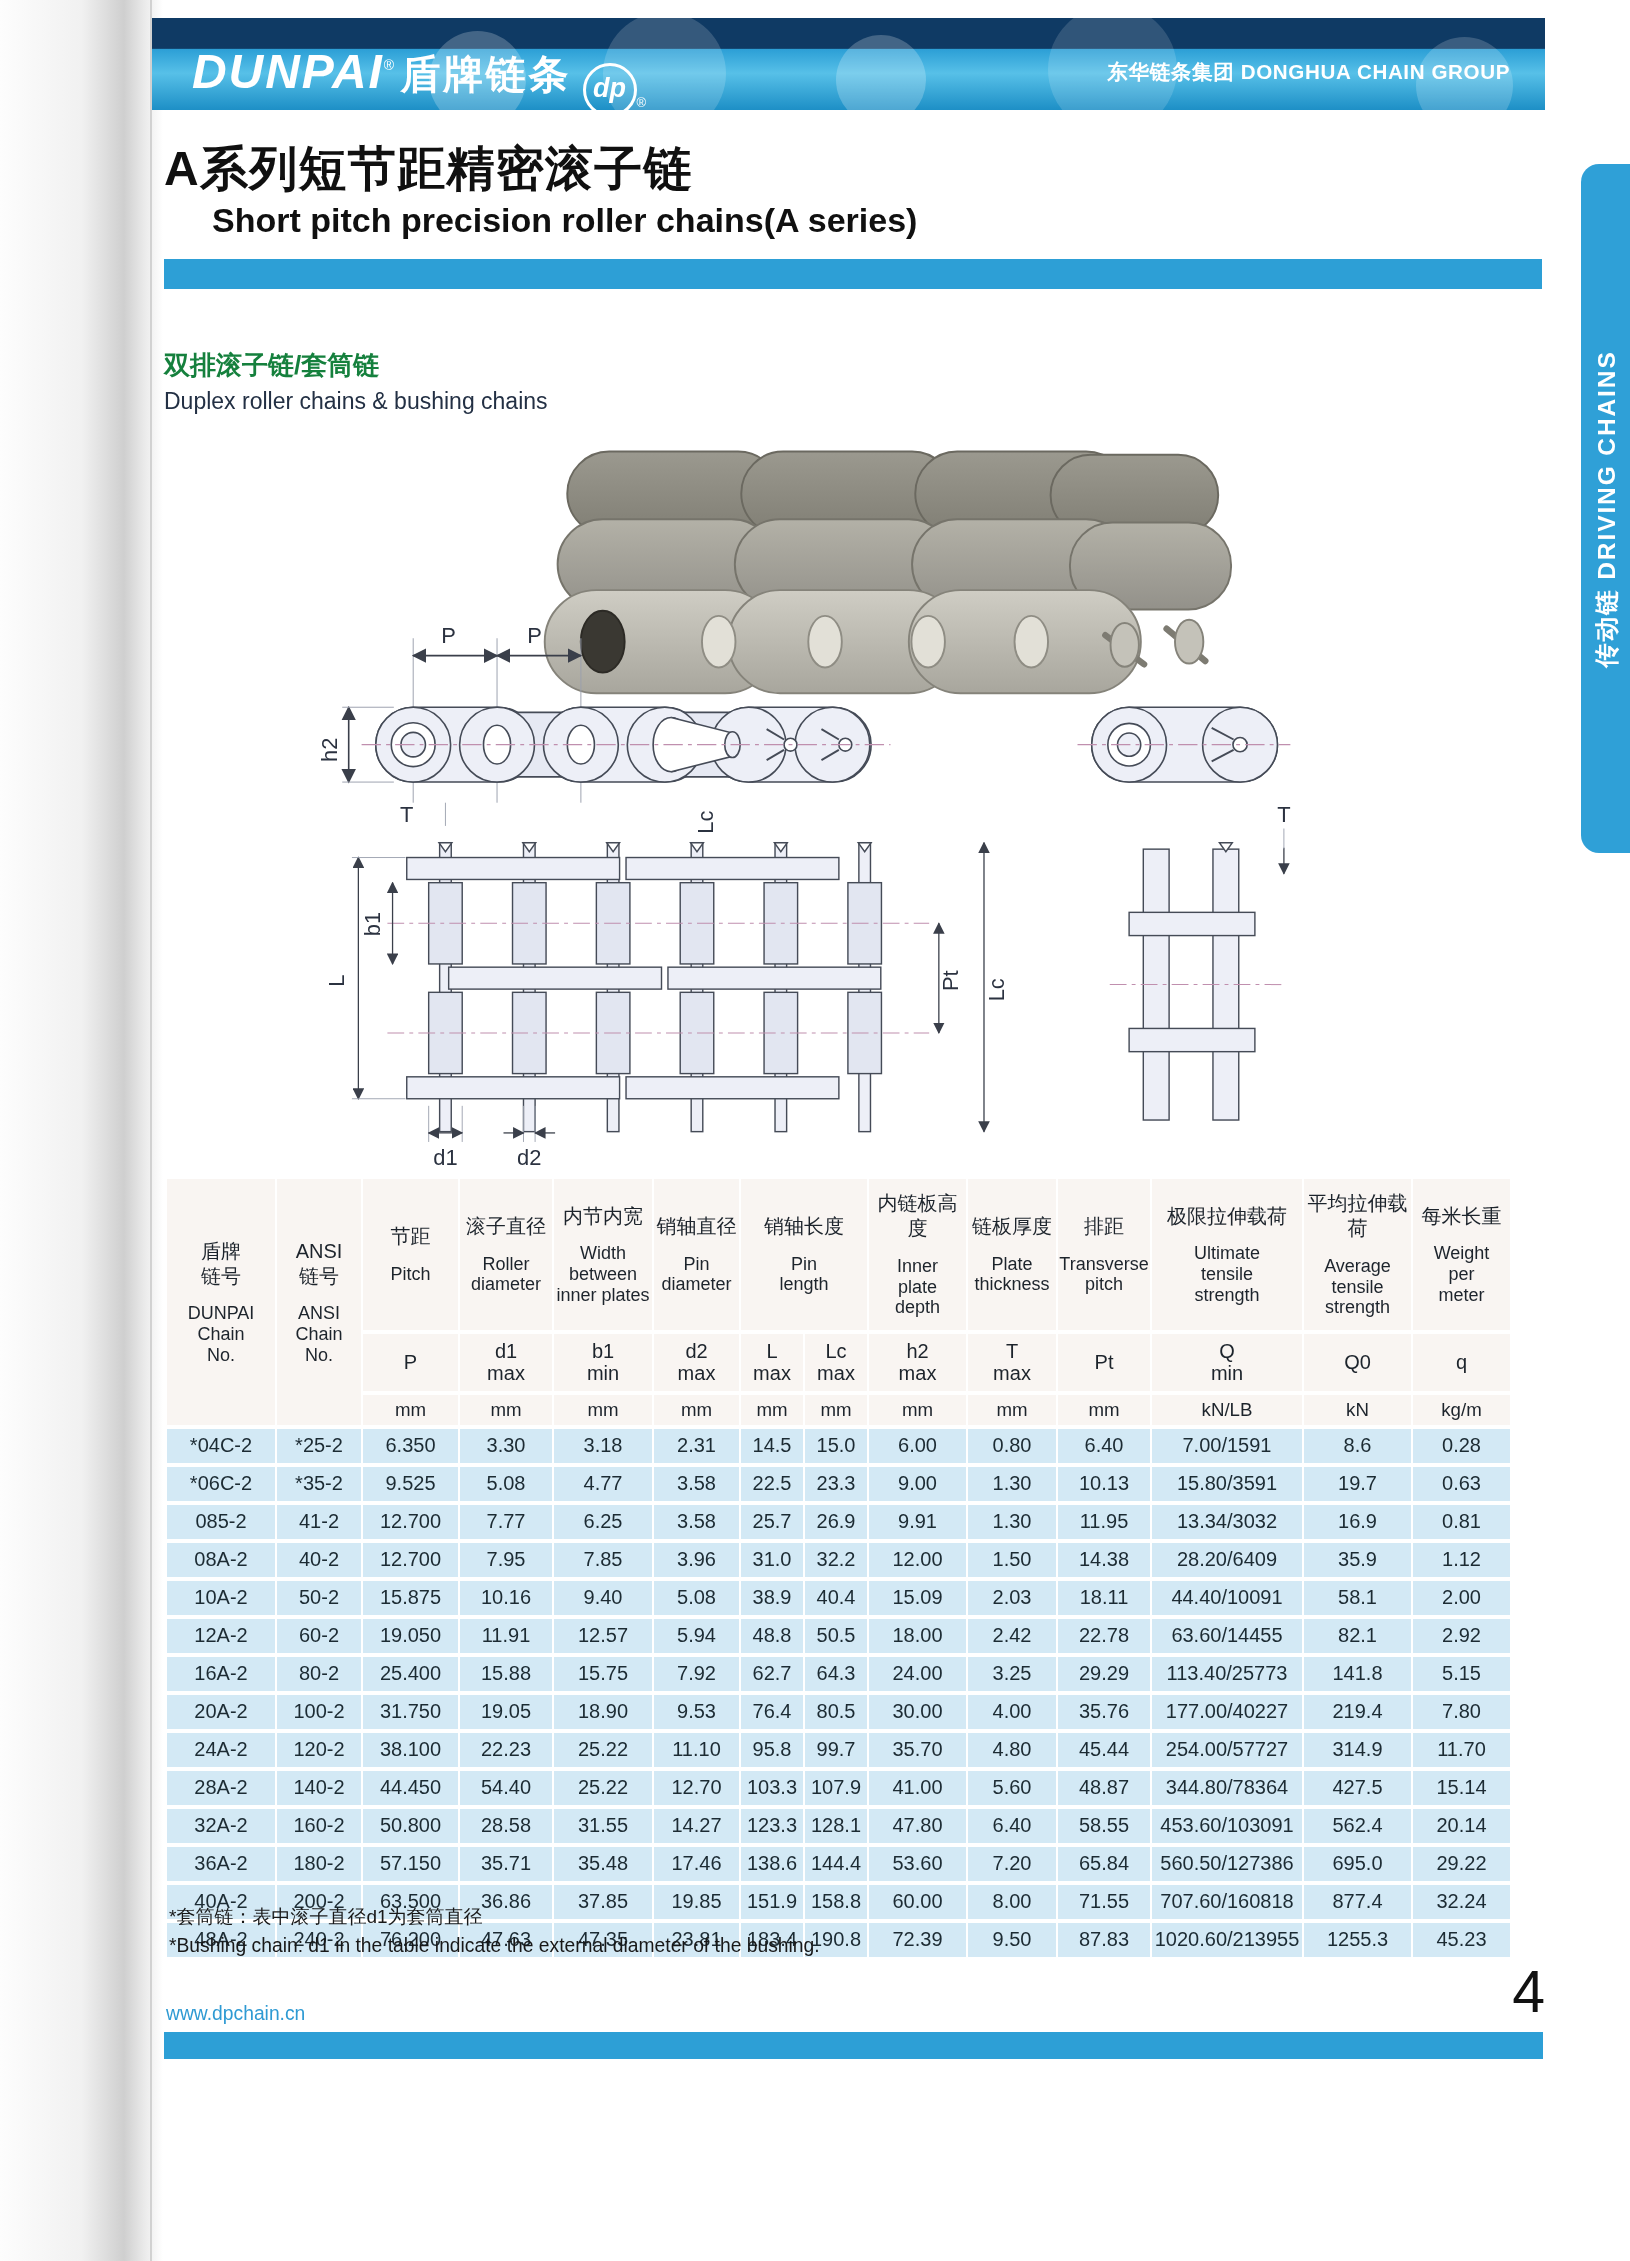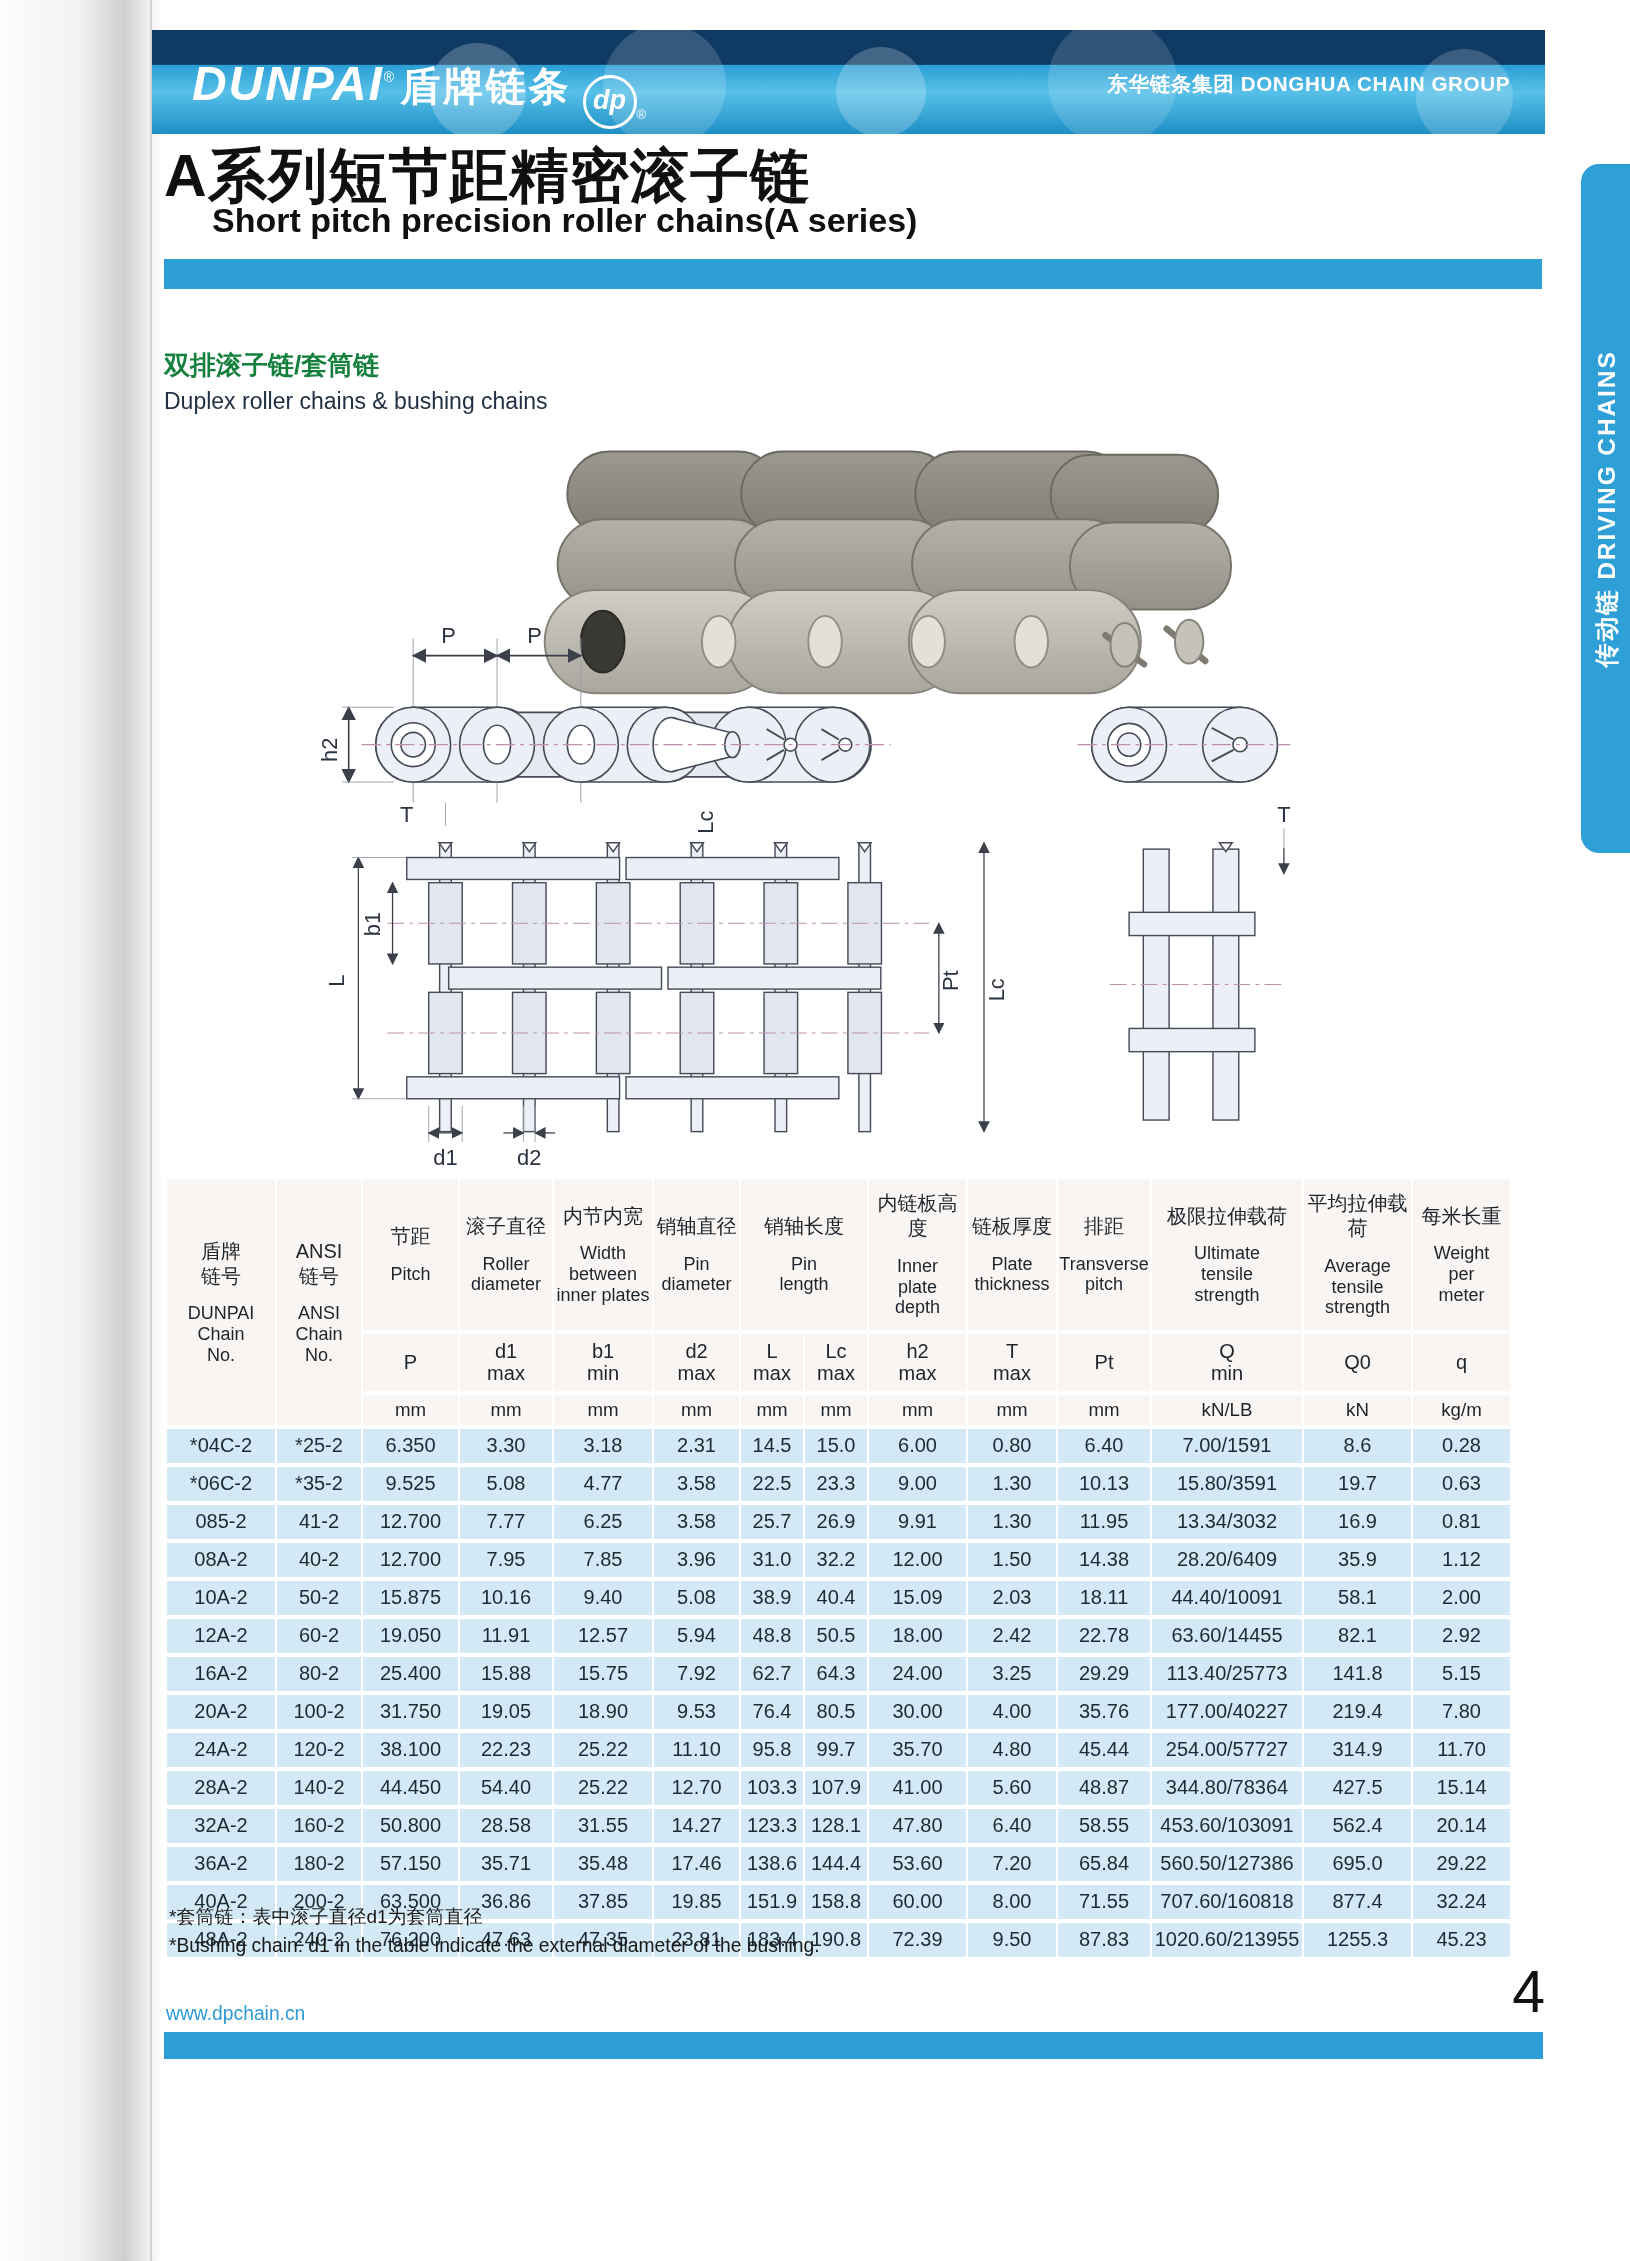--- a/index.html
+++ b/index.html
@@ -5,39 +5,39 @@
   html,body{margin:0;padding:0;}
   body{
     width:1630px;height:2261px;position:relative;background:#ffffff;
     font-family:"Liberation Sans", sans-serif;color:#1d242c;overflow:hidden;
   }
   .scan-edge{position:absolute;left:0;top:0;width:163px;height:2261px;
     background:linear-gradient(to right,#fdfdfd 0%,#f1f1f1 50%,#cfcfcf 76%,#e9e9e9 88%,#ffffff 100%);}
   .scan-edge-line{position:absolute;left:150px;top:0;width:1.9px;height:2261px;background:#bdbdbd;opacity:.6;}
 
   
-  .band{position:absolute;left:152px;top:30px;width:1393px;height:104px;overflow:hidden;
+  .band{position:absolute;left:152px;top:18px;width:1393px;height:92px;overflow:hidden;
     background:linear-gradient(180deg,#0f3a64 0%,#0f3a64 33%,#2c9fd6 34%,#57c0e8 60%,#1d8fc6 100%);}
   .bobbin{position:absolute;border-radius:50%;background:rgba(255,255,255,0.22);}
   .bobbin.b1{left:277px;top:13px;width:97px;height:97px;}
   .bobbin.b2{left:451px;top:-6.4px;width:123px;height:123px;background:rgba(255,255,255,0.16);}
   .bobbin.b3{left:684px;top:17px;width:90px;height:90px;}
   .bobbin.b4{left:896px;top:-13px;width:129px;height:129px;background:rgba(255,255,255,0.14);}
   .bobbin.b5{left:1264px;top:19.3px;width:97px;height:97px;background:rgba(255,255,255,0.18);}
   .logo{position:absolute;left:40px;top:26px;white-space:nowrap;color:#fff;}
   .logo .brand{font-size:48px;font-weight:bold;font-style:italic;letter-spacing:1.9px;}
   .logo .reg{font-size:14px;vertical-align:18px;}
   .logo .brand-cn{font-size:40px;font-weight:bold;margin-left:6.4px;letter-spacing:2.6px;}
   .logo .mark{display:inline-block;width:48px;height:48px;border:3.2px solid #fff;border-radius:50%;
     text-align:center;line-height:44px;font-size:27px;font-style:italic;font-weight:bold;margin-left:11.6px;vertical-align:-9px;}
   .logo .reg2{font-size:13px;vertical-align:-19.3px;}
   .group-label{position:absolute;right:35px;top:40px;color:#fff;font-size:20.6px;font-weight:bold;letter-spacing:0.6px;white-space:nowrap;}
 
   
-  .title-cn{position:absolute;left:164px;top:137px;font-size:59px;font-weight:900;color:#101010;letter-spacing:1.3px;}
+  .title-cn{position:absolute;left:164px;top:137px;font-size:48px;font-weight:900;color:#101010;letter-spacing:1.3px;}
   .title-en{position:absolute;left:164px;top:201px;font-size:34px;font-weight:bold;color:#101010;letter-spacing:0px;margin-left:48px;}
   .title-rule{position:absolute;left:164px;top:259px;width:1378px;height:30px;background:#2d9fd6;}
   .sub-cn{position:absolute;left:164px;top:348px;font-size:26px;font-weight:bold;color:#15803d;}
   .sub-en{position:absolute;left:164px;top:388px;font-size:23px;color:#233044;}
 
   
   .side-tab{position:absolute;left:1581px;top:164px;width:49px;height:689px;background:#2fa0d7;border-radius:18px 0 0 18px;}
   .side-tab-text{position:absolute;top:50%;left:50%;transform:translate(-50%,-50%) rotate(-90deg);
     white-space:nowrap;color:#fff;font-size:24.5px;font-weight:bold;letter-spacing:1.9px;}
 

